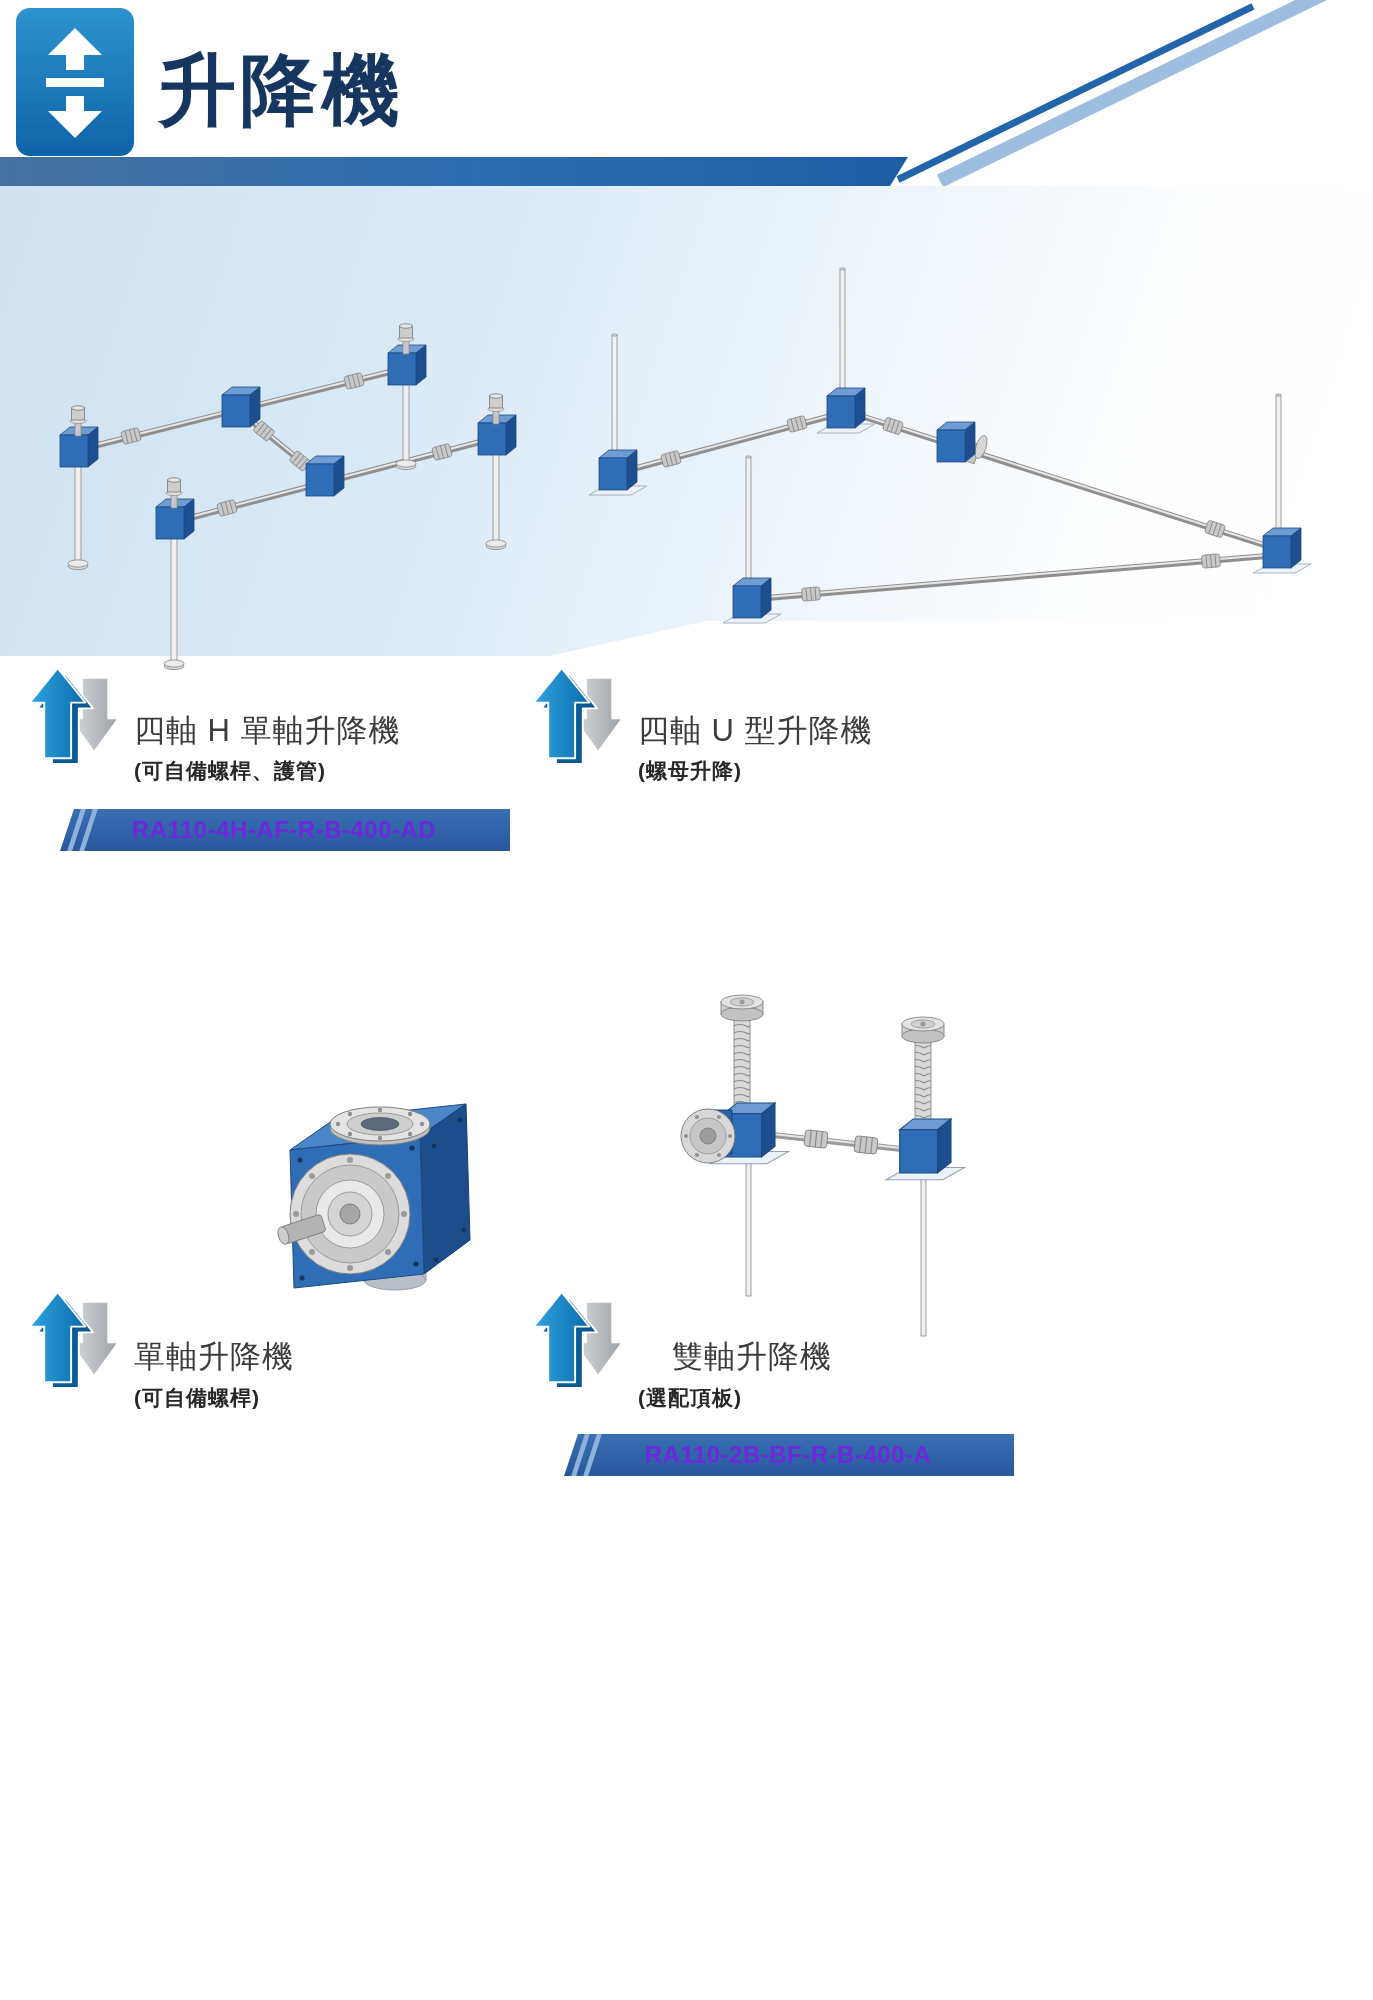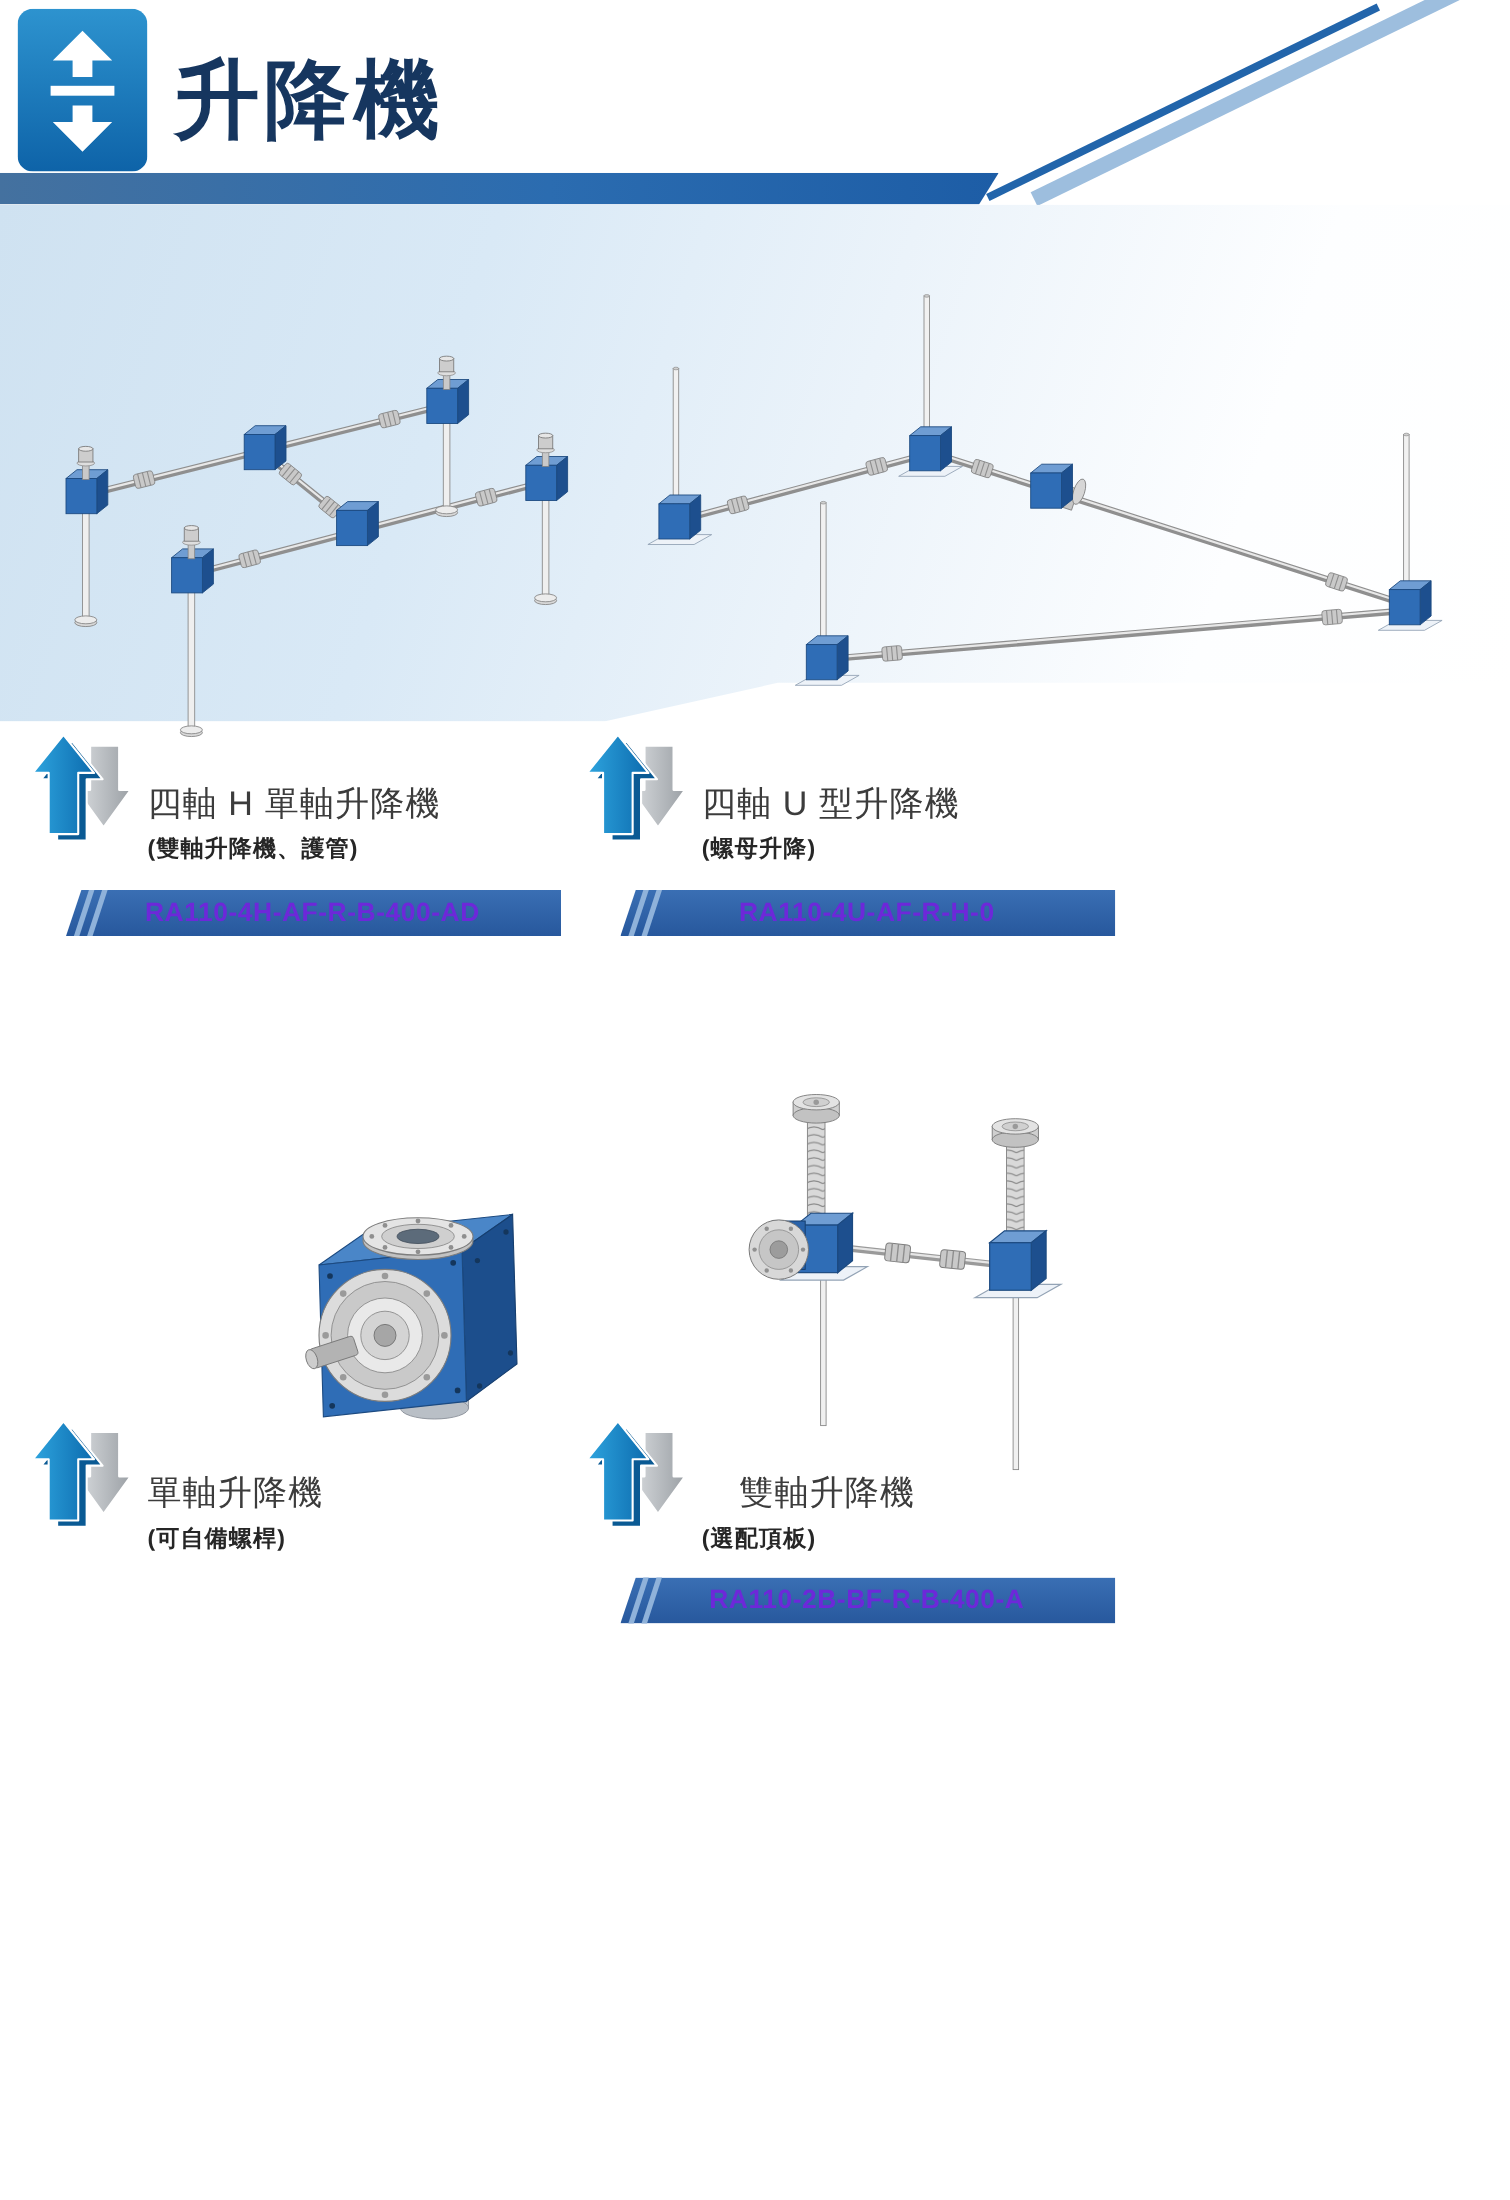--- a/index.html
+++ b/index.html
@@ -202,41 +202,35 @@
     <use href="#jplate" transform="translate(176,346)"></use>
     <use href="#jbox" transform="translate(176,346)"></use>
   </svg>
 
   <div class="marker" style="left:26px;top:664px">
     <svg width="96" height="106" viewBox="0 0 100 110">
         <use href="#marker-arrows"></use>
       </svg>
   </div>
   <div class="p-title" style="left:134px;top:710px">四軸 H 單軸升降機</div>
-  <div class="p-sub" style="left:134px;top:757px">(雙軸升降機、護管)</div>
+  <div class="p-sub" style="left:134px;top:757px">(可自備螺桿、護管)</div>
   <div class="banner-grp" style="left:58px;top:809px">
     <div class="banner-bar"></div>
     <div class="banner-slash sA"></div>
     <div class="banner-slash sB"></div>
     <div class="banner-text">RA110-4H-AF-R-B-400-AD</div>
   </div>
 
   <div class="marker" style="left:530px;top:664px">
     <svg width="96" height="106" viewBox="0 0 100 110">
         <use href="#marker-arrows"></use>
       </svg>
   </div>
   <div class="p-title" style="left:638px;top:710px">四軸 U 型升降機</div>
   <div class="p-sub" style="left:638px;top:757px">(螺母升降)</div>
-  <div class="banner-grp" style="left:562px;top:809px">
-    <div class="banner-bar"></div>
-    <div class="banner-slash sA"></div>
-    <div class="banner-slash sB"></div>
-    <div class="banner-text">RA110-4U-AF-R-H-0</div>
-  </div>
 
   <svg class="illus" style="left:228px;top:1040px" width="260" height="270" viewBox="0 0 260 270">
     <rect x="136" y="222" width="62" height="18" fill="#c7ccd2" stroke="#8a9099" stroke-width="0.8"></rect>
     <ellipse cx="167" cy="240" rx="31" ry="10" fill="#b9bfc6" stroke="#8a9099" stroke-width="0.8"></ellipse>
     <polygon points="62,110 192,96 238,64 108,78" fill="#4a86c8" stroke="#1c4a80" stroke-width="1"></polygon>
     <polygon points="192,96 238,64 242,200 196,234" fill="#1c4e8c" stroke="#163e6e" stroke-width="1"></polygon>
     <polygon points="62,110 192,96 196,234 66,248" fill="#2f6db6" stroke="#1c4a80" stroke-width="1"></polygon>
     <ellipse cx="152" cy="88" rx="50" ry="17" fill="#c2c2c2" stroke="#7d7d7d" stroke-width="1"></ellipse>
     <ellipse cx="152" cy="84" rx="50" ry="17" fill="#e4e4e4" stroke="#7d7d7d" stroke-width="1"></ellipse>
     <ellipse cx="152" cy="84" rx="33" ry="11" fill="#cfcfcf" stroke="#8a8a8a" stroke-width="0.8"></ellipse>

